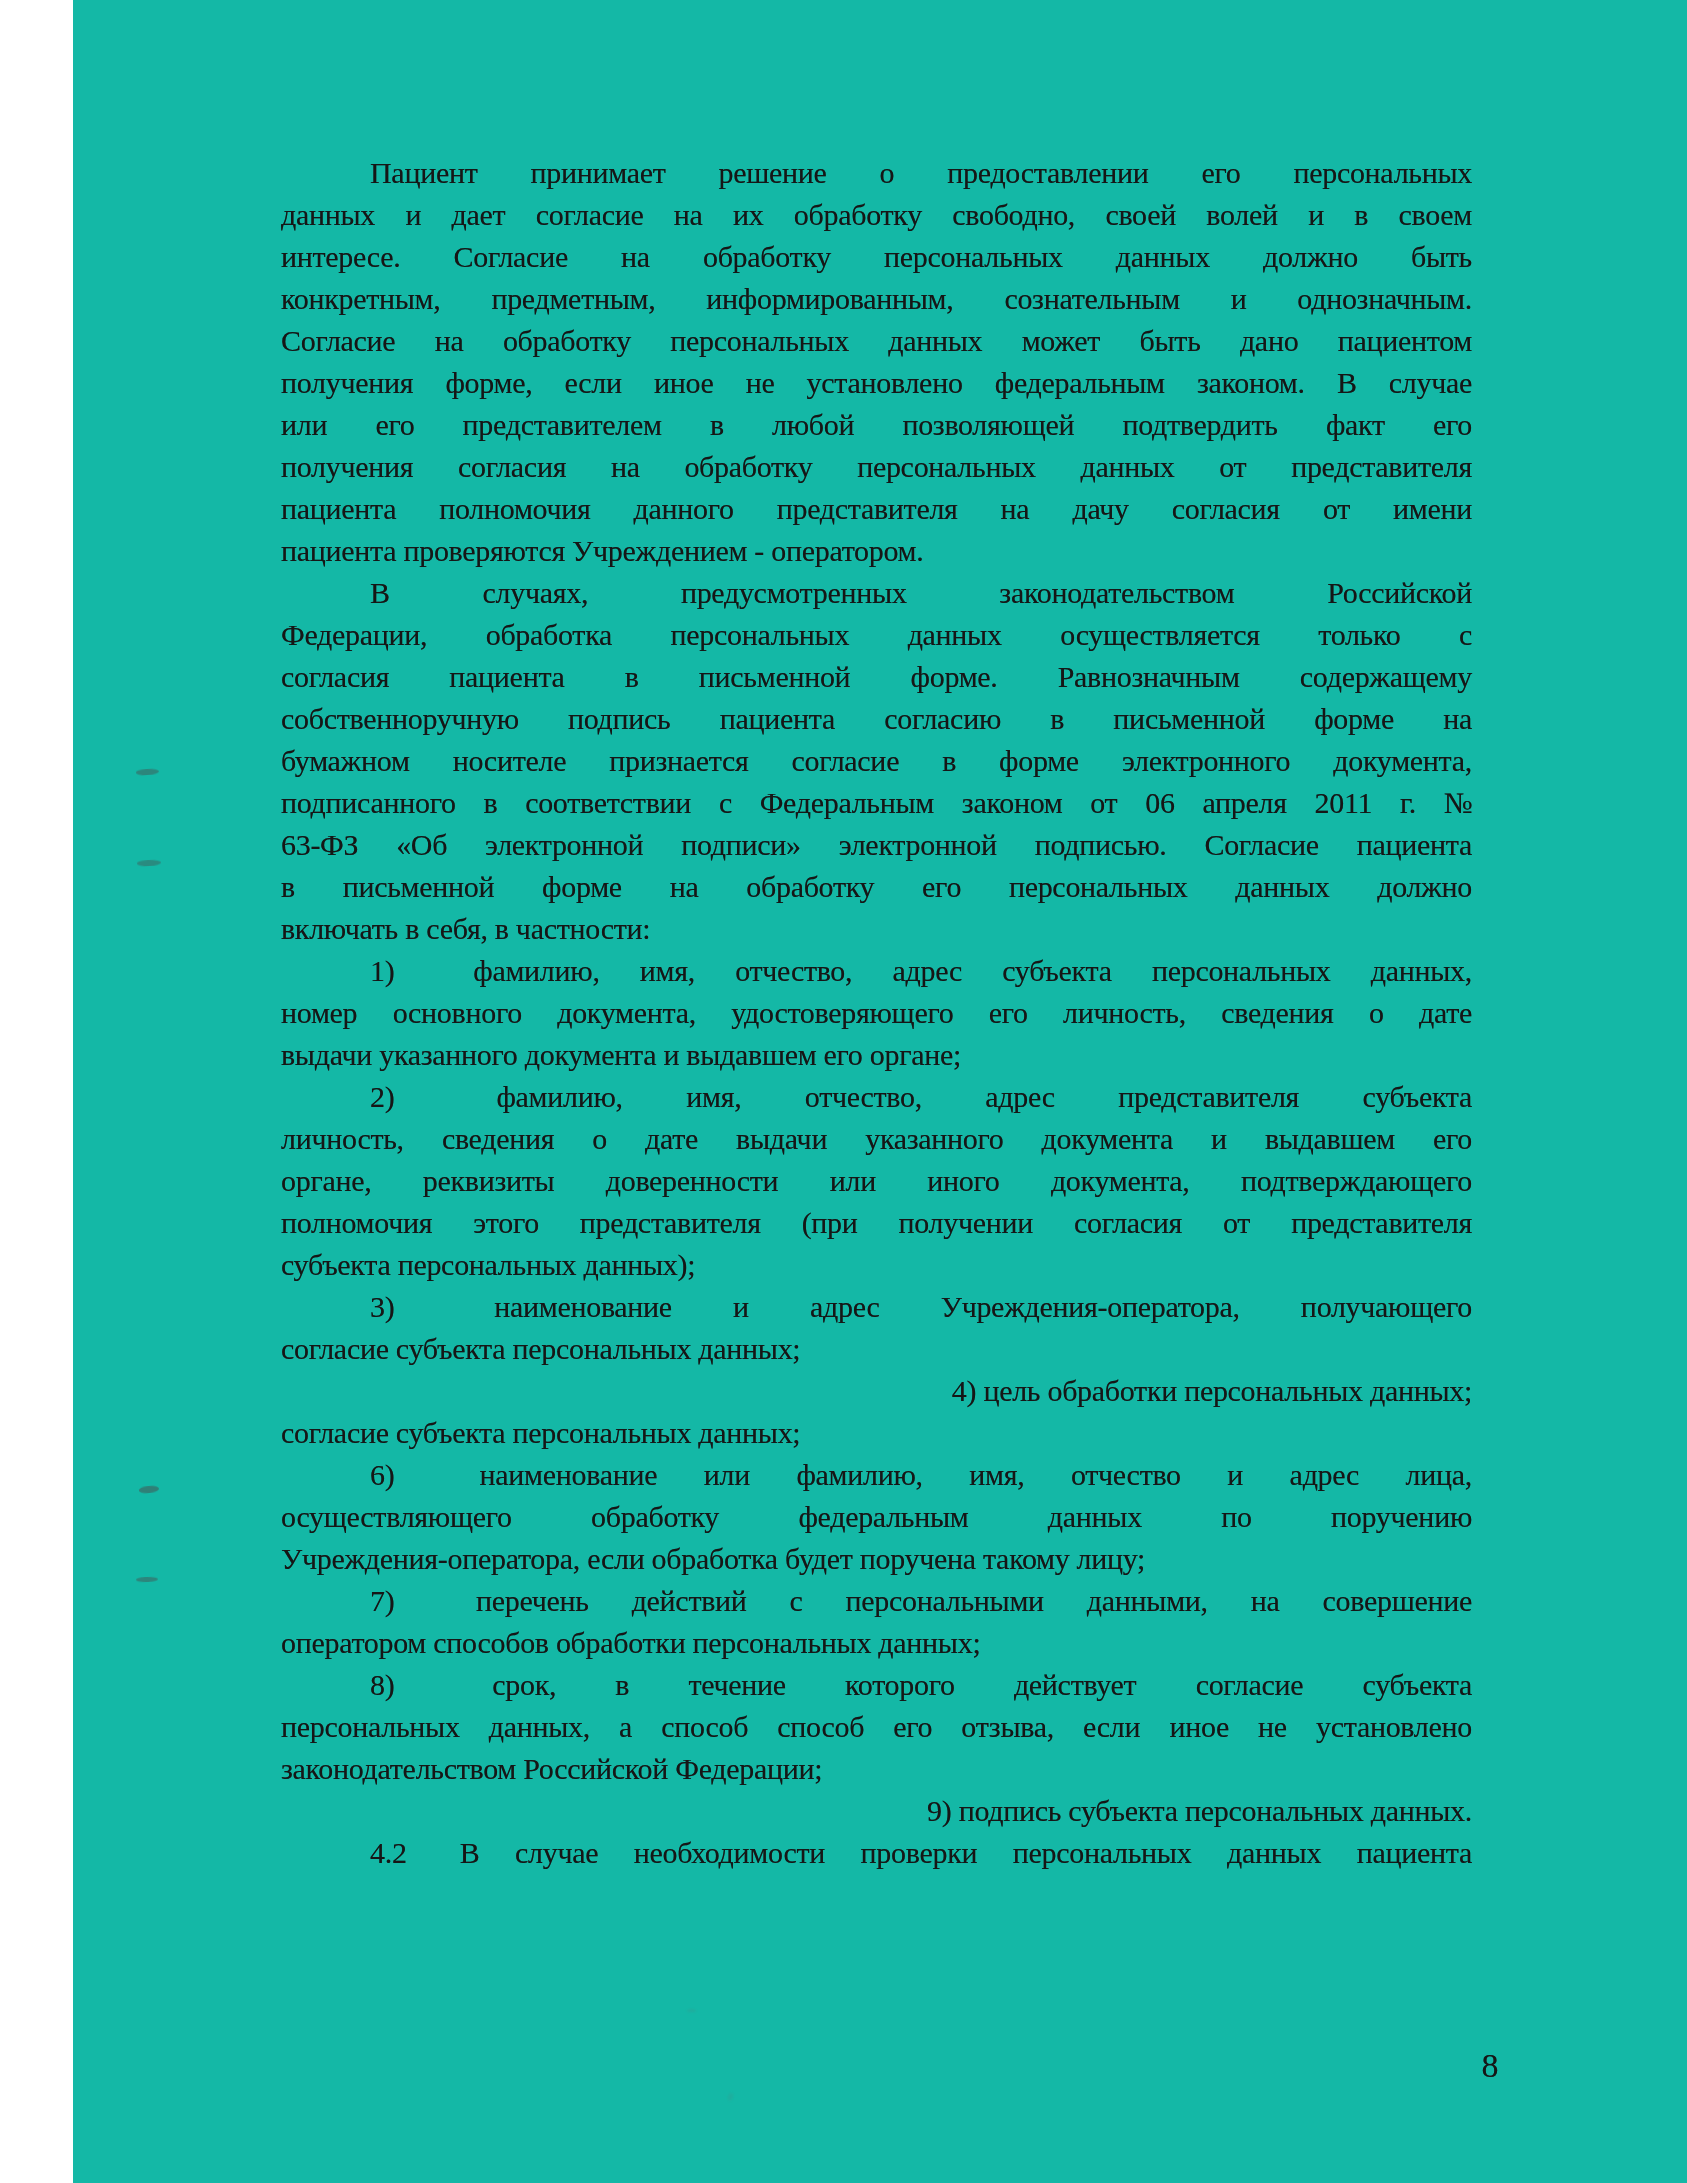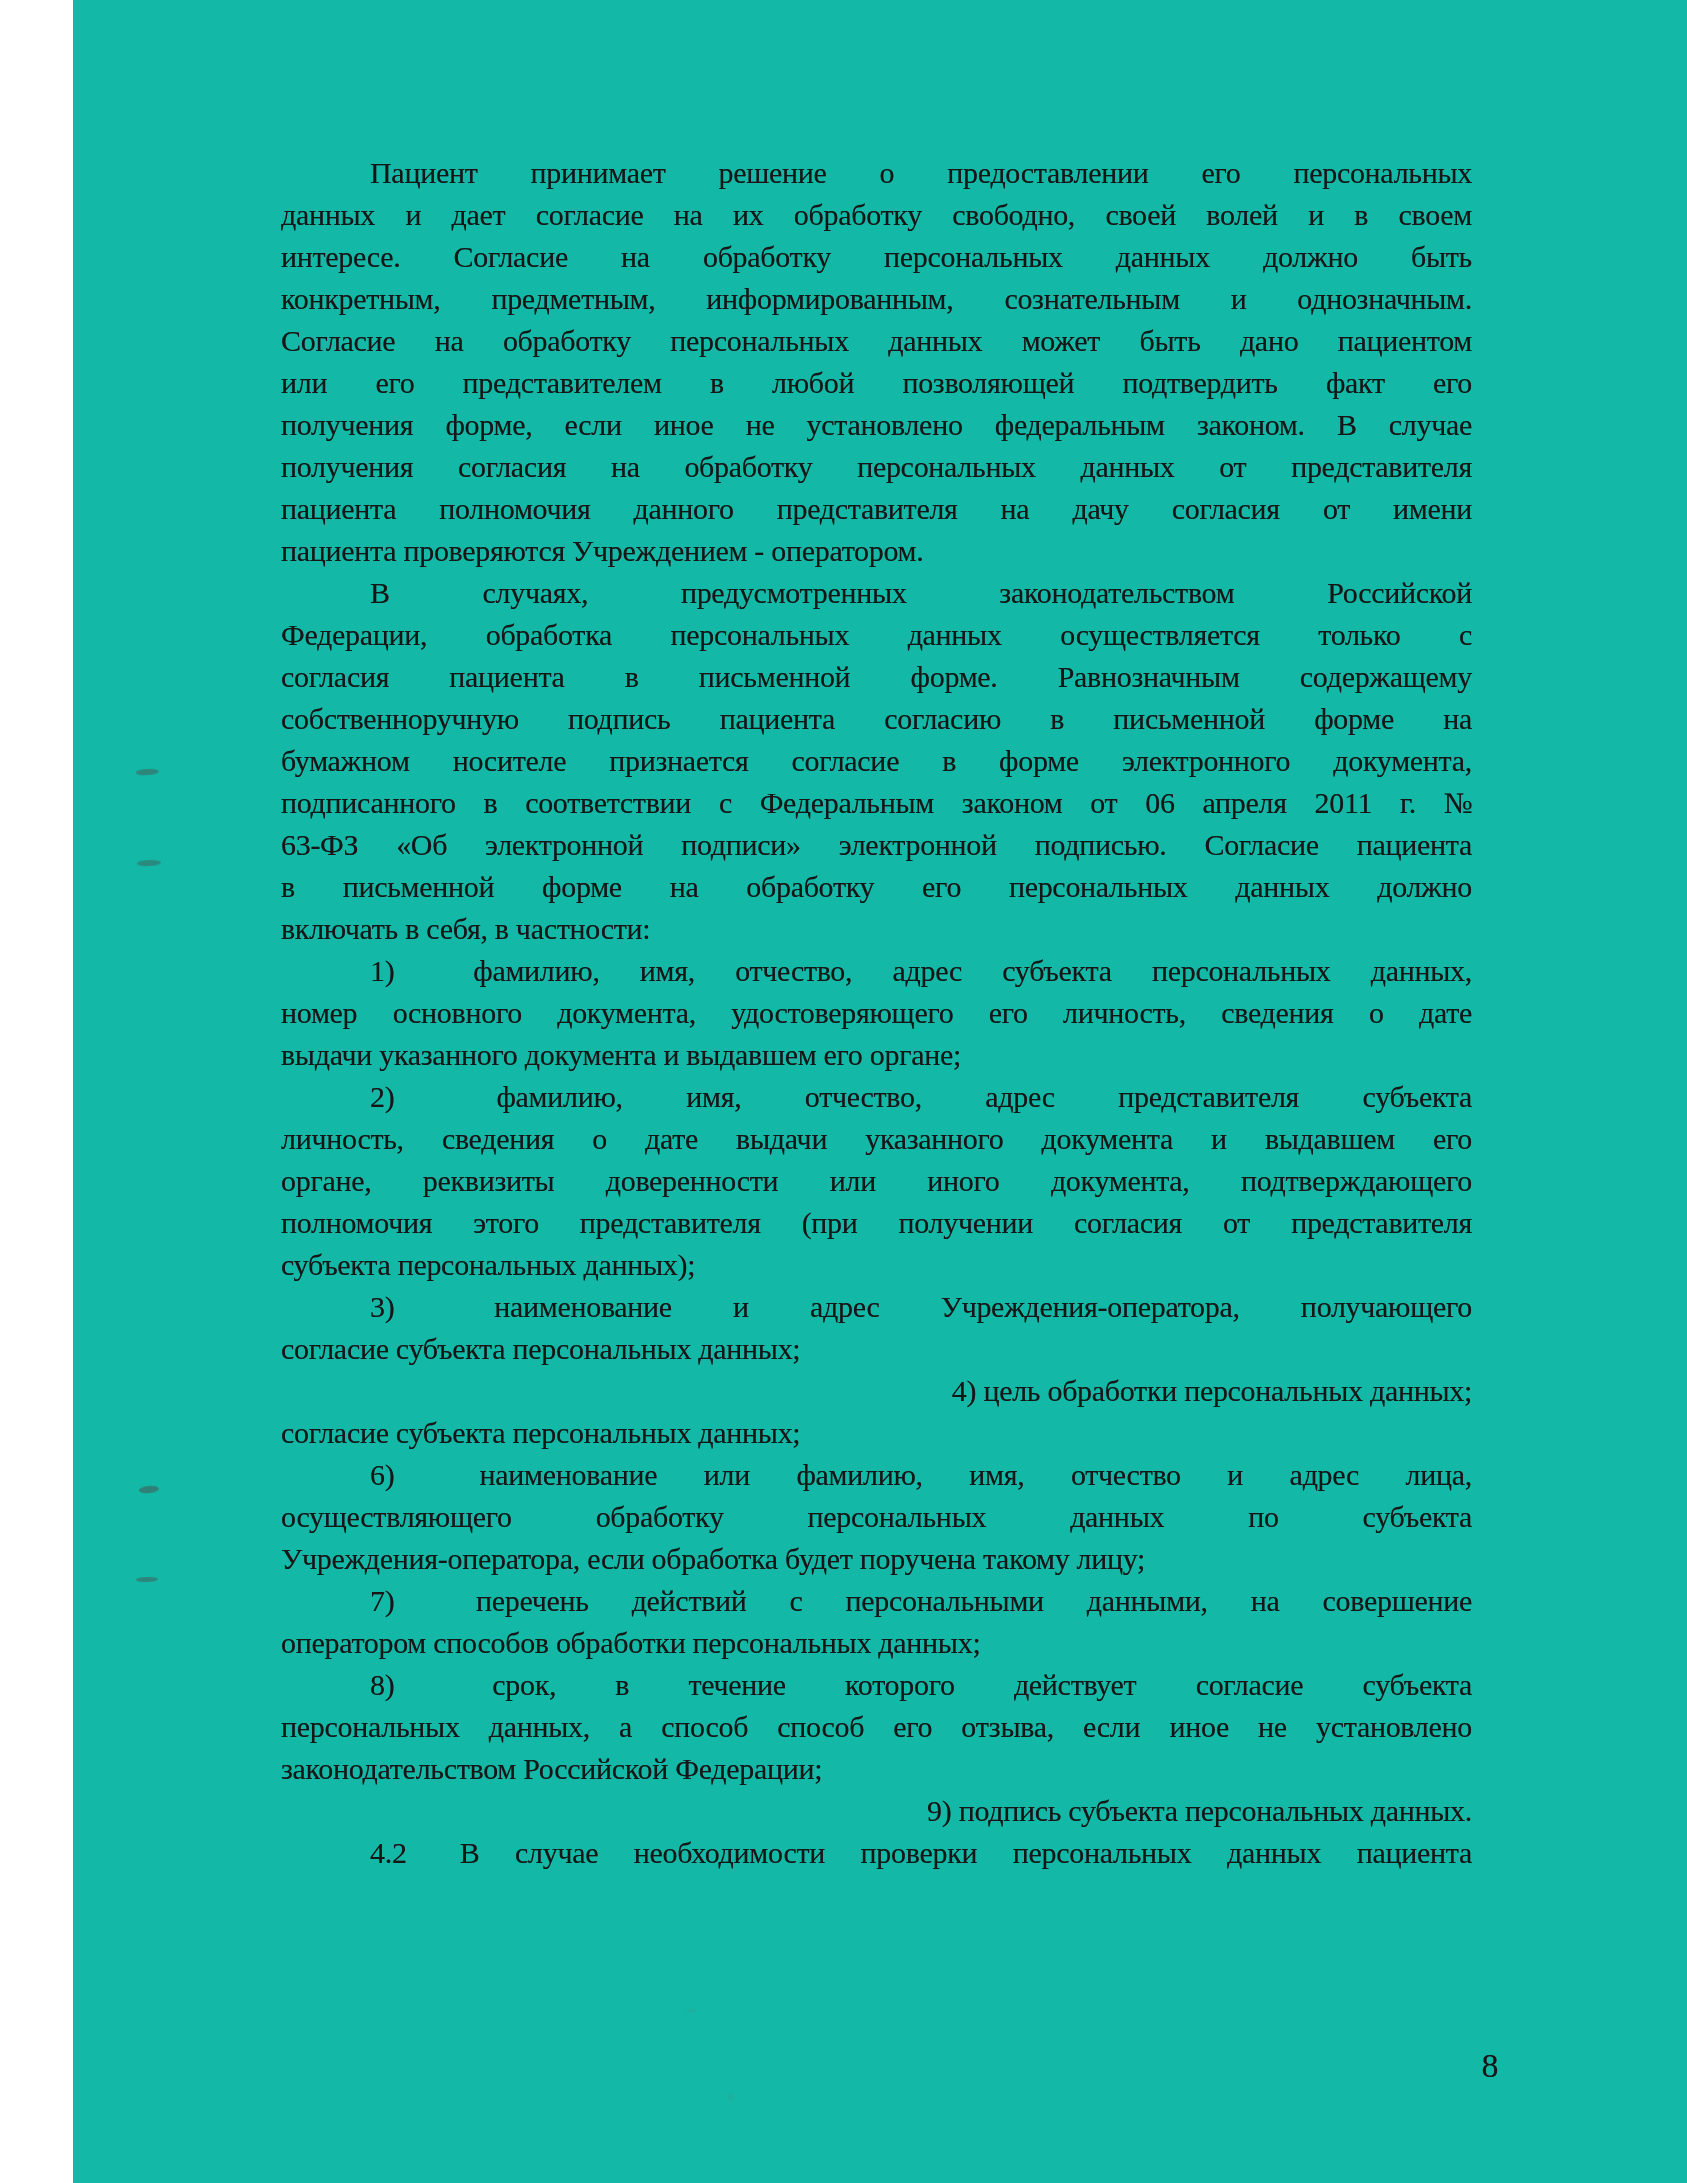--- a/index.html
+++ b/index.html
@@ -70,22 +70,22 @@
 
 <div class="page">
   <div class="page-left-strip"></div>
 
   <div class="text-block">
       <div class="line j ind">Пациент принимает решение о предоставлении его персональных</div>
       <div class="line j">данных и дает согласие на их обработку свободно, своей волей и в своем</div>
       <div class="line j">интересе. Согласие на обработку персональных данных должно быть</div>
       <div class="line j">конкретным, предметным, информированным, сознательным и однозначным.</div>
       <div class="line j">Согласие на обработку персональных данных может быть дано пациентом</div>
+      <div class="line j">получения форме, если иное не установлено федеральным законом. В случае</div>
       <div class="line j">или его представителем в любой позволяющей подтвердить факт его</div>
-      <div class="line j">получения форме, если иное не установлено федеральным законом. В случае</div>
       <div class="line j">получения согласия на обработку персональных данных от представителя</div>
       <div class="line j">пациента полномочия данного представителя на дачу согласия от имени</div>
       <div class="line">пациента проверяются Учреждением - оператором.</div>
       <div class="line j ind">В случаях, предусмотренных законодательством Российской</div>
       <div class="line j">Федерации, обработка персональных данных осуществляется только с</div>
       <div class="line j">согласия пациента в письменной форме. Равнозначным содержащему</div>
       <div class="line j">собственноручную подпись пациента согласию в письменной форме на</div>
       <div class="line j">бумажном носителе признается согласие в форме электронного документа,</div>
       <div class="line j">подписанного в соответствии с Федеральным законом от 06 апреля 2011 г. №</div>
       <div class="line j">63-ФЗ «Об электронной подписи» электронной подписью. Согласие пациента</div>
@@ -97,21 +97,21 @@
       <div class="line j ind"><span class="num" style="width: 63px;">2)</span> фамилию, имя, отчество, адрес представителя субъекта</div>
       <div class="line j">личность, сведения о дате выдачи указанного документа и выдавшем его</div>
       <div class="line j">органе, реквизиты доверенности или иного документа, подтверждающего</div>
       <div class="line j">полномочия этого представителя (при получении согласия от представителя</div>
       <div class="line">субъекта персональных данных);</div>
       <div class="line j ind"><span class="num" style="width: 63px;">3)</span> наименование и адрес Учреждения-оператора, получающего</div>
       <div class="line">согласие субъекта персональных данных;</div>
       <div class="line ind"><span class="num" style="width: 63px;">4)</span> цель обработки персональных данных;</div>
       <div class="line">согласие субъекта персональных данных;</div>
       <div class="line j ind"><span class="num" style="width: 63px;">6)</span> наименование или фамилию, имя, отчество и адрес лица,</div>
-      <div class="line j">осуществляющего обработку персональных данных по субъекта</div>
+      <div class="line j">осуществляющего обработку федеральным данных по поручению</div>
       <div class="line">Учреждения-оператора, если обработка будет поручена такому лицу;</div>
       <div class="line j ind"><span class="num" style="width: 63px;">7)</span> перечень действий с персональными данными, на совершение</div>
       <div class="line">оператором способов обработки персональных данных;</div>
       <div class="line j ind"><span class="num" style="width: 63px;">8)</span> срок, в течение которого действует согласие субъекта</div>
       <div class="line j">персональных данных, а способ способ его отзыва, если иное не установлено</div>
       <div class="line">законодательством Российской Федерации;</div>
       <div class="line ind"><span class="num" style="width: 63px;">9)</span> подпись субъекта персональных данных.</div>
       <div class="line j ind"><span class="num" style="width: 54px;">4.2</span> В случае необходимости проверки персональных данных пациента</div>
     </div>
 

